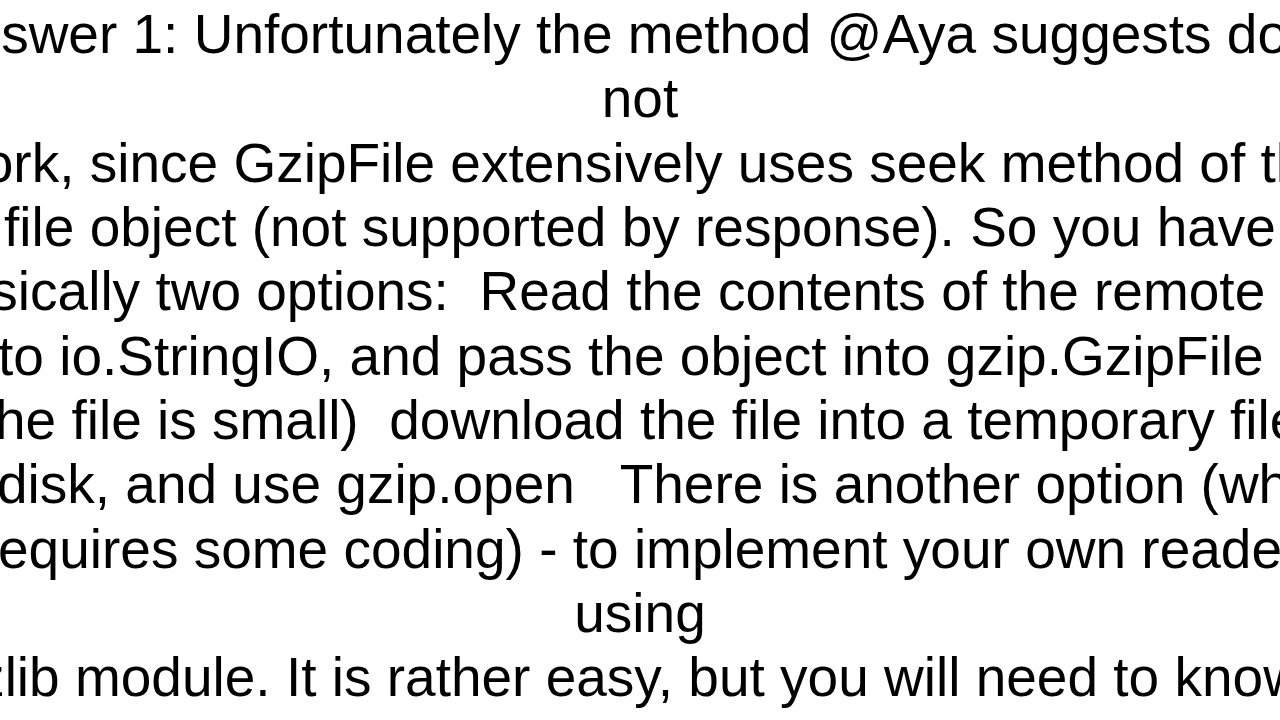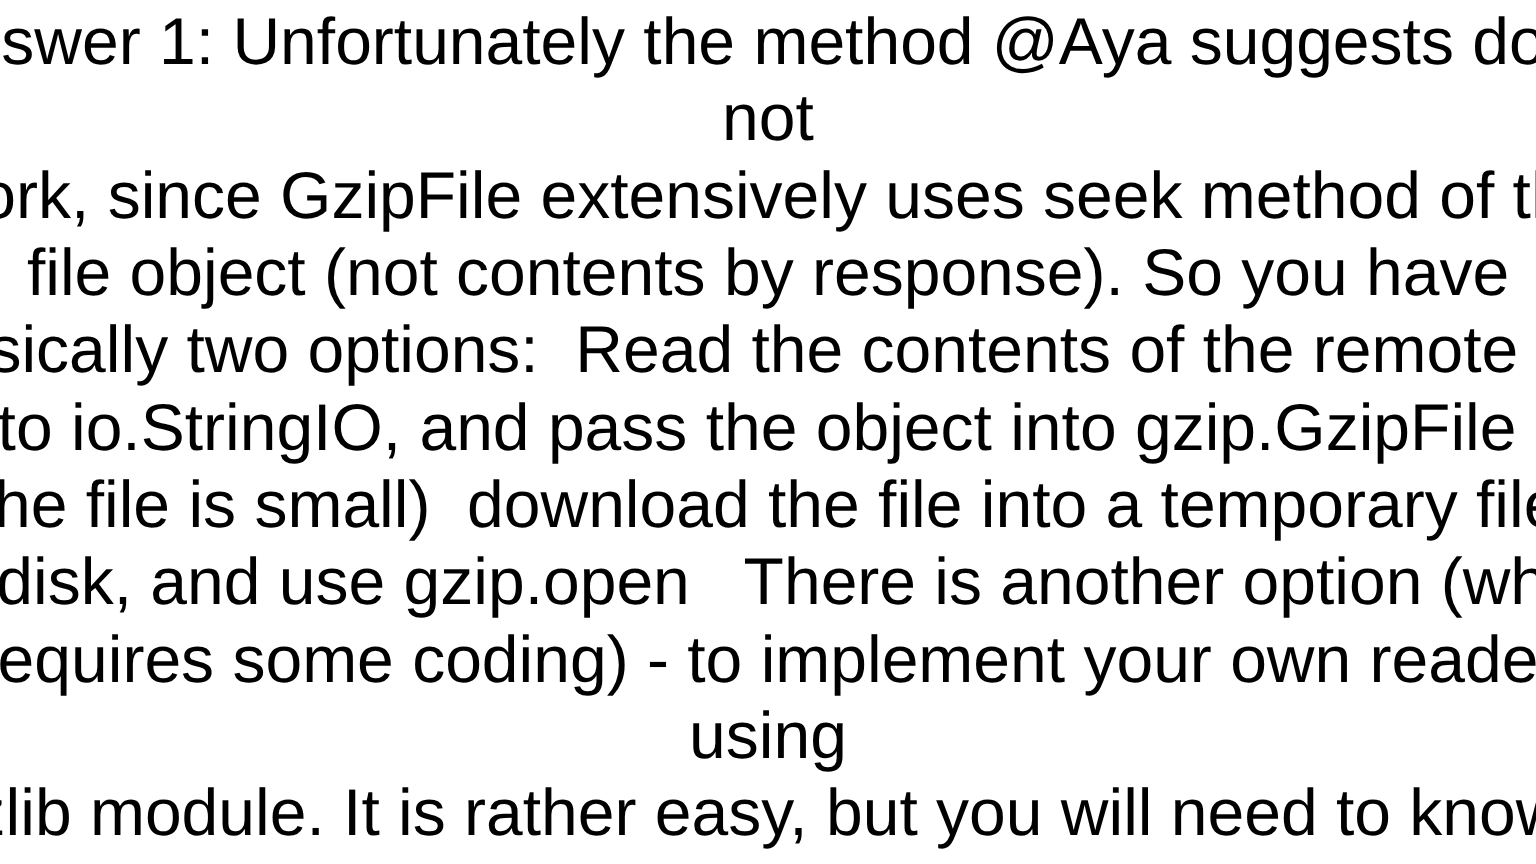--- a/index.html
+++ b/index.html
@@ -29,21 +29,21 @@
     width: 1460px;
     top: 2px;
   }
 </style>
 </head>
 <body>
 
 <div class="viewport">
   <div class="text-block"><span>Answer 1: Unfortunately the method @Aya suggests does not</span>
 <span>work, since GzipFile extensively uses seek method of the</span>
-<span>file object (not contents by response). So you have</span>
+<span>file object (not supported by response). So you have</span>
 <span>basically two options:  Read the contents of the remote file</span>
 <span>into io.StringIO, and pass the object into gzip.GzipFile (if</span>
 <span>the file is small)  download the file into a temporary file</span>
 <span>on disk, and use gzip.open   There is another option (which</span>
 <span>requires some coding) - to implement your own reader using</span>
 <span>zlib module. It is rather easy, but you will need to know</span>
 <span>about a magic constant (How can I decompress a gzip stream</span>
 </div>
 </div>
 

